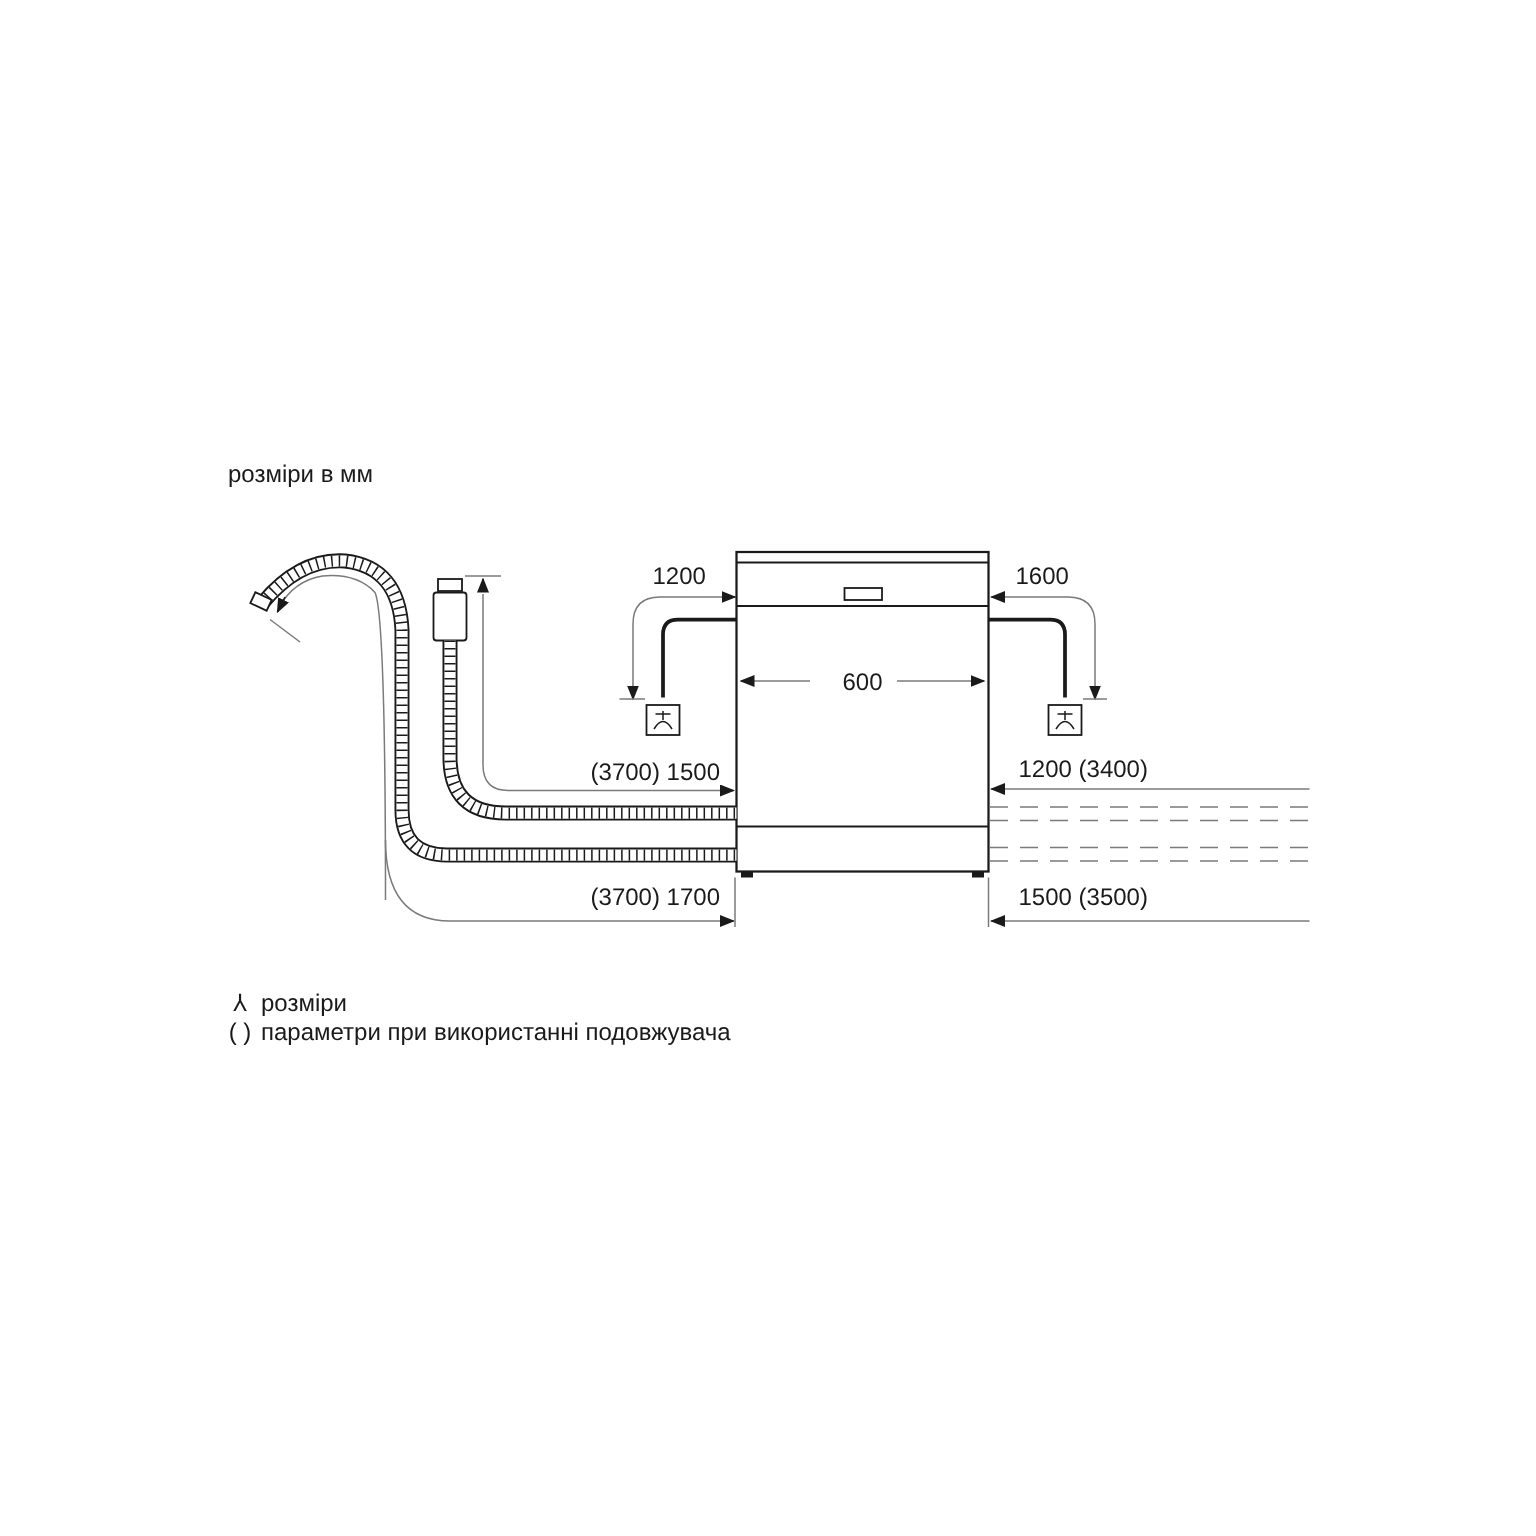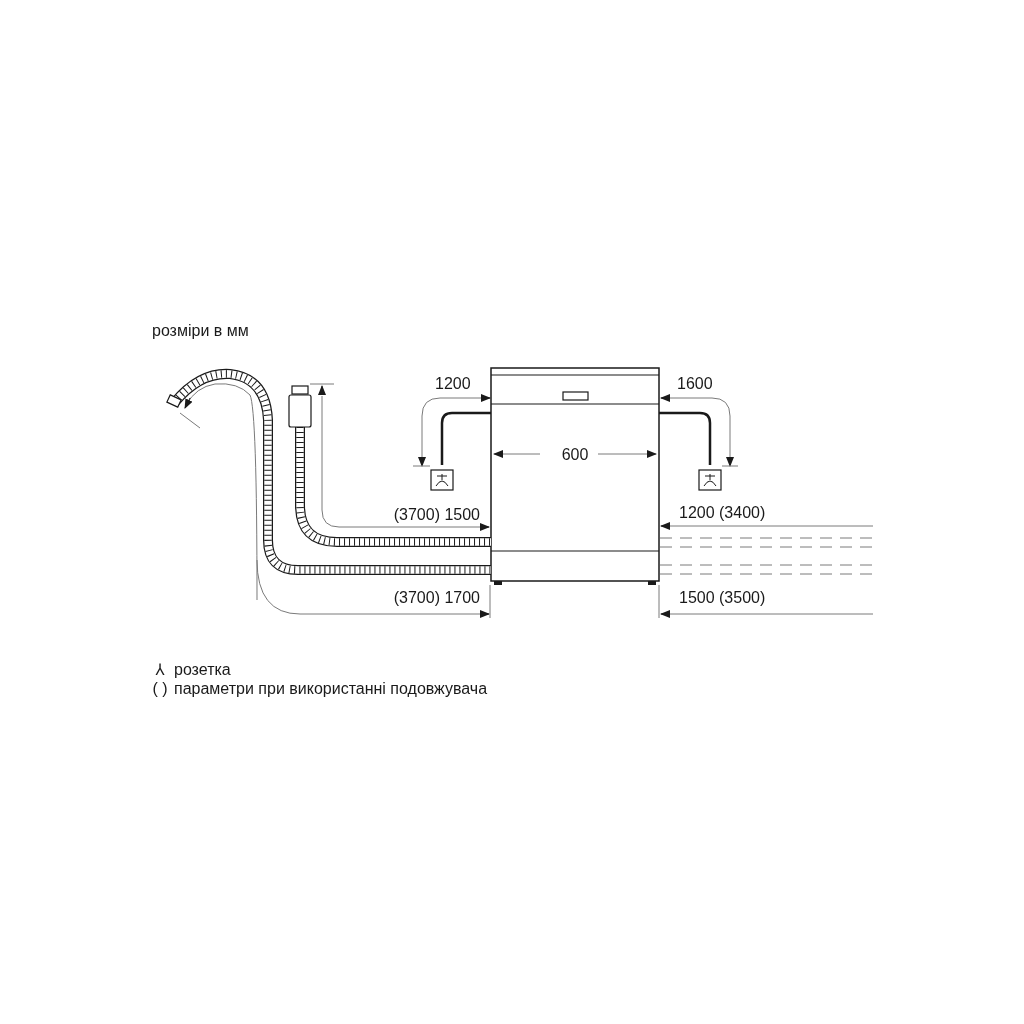--- a/index.html
+++ b/index.html
@@ -1,18 +1,18 @@
 <!DOCTYPE html>
 <html><head>
   <meta charset="utf-8">
   <style>
     html, body { margin: 0; padding: 0; background: #ffffff; }
     body { width: 1024px; height: 1024px; position: relative; overflow: hidden;
            font-family: "Liberation Sans", sans-serif; color: #1a1a1a; }
-    .title { position: absolute; left: 152px; top: 322px; font-size: 16px; }
+    .title { position: absolute; left: 152px; top: 308px; font-size: 16px; }
     .legend { position: absolute; left: 152px; top: 660px; font-size: 16px; line-height: 19px; }
     .legend .row { display: flex; align-items: center; gap: 6px; }
     .legend .sym { display: inline-block; width: 16px; text-align: center; }
     svg { position: absolute; left: 0; top: 0; }
     .dim { font-family: "Liberation Sans", sans-serif; font-size: 16px; fill: #1a1a1a; }
   </style>
 </head>
 <body>
 
 <div class="title">розміри в мм</div>
@@ -108,19 +108,19 @@
     <line x1="659" y1="585" x2="659" y2="618" stroke="#7a7a7a" stroke-width="1"></line>
     <line x1="873" y1="614" x2="668" y2="614" stroke="#7a7a7a" stroke-width="1"></line>
     <line x1="668" y1="614" x2="661" y2="614" stroke="#1a1a1a" marker-end="url(#arr)"></line>
     <text class="dim" x="679" y="603">1500 (3500)</text>
   </g>
 </svg>
 
 <div class="legend">
   <div class="row">
     <span class="sym">⅄</span>
-    <span>розетка</span>
+    <span>розміри</span>
   </div>
   <div class="row">
     <span class="sym">( )</span>
     <span>параметри при використанні подовжувача</span>
   </div>
 </div>
 
 </body></html>

